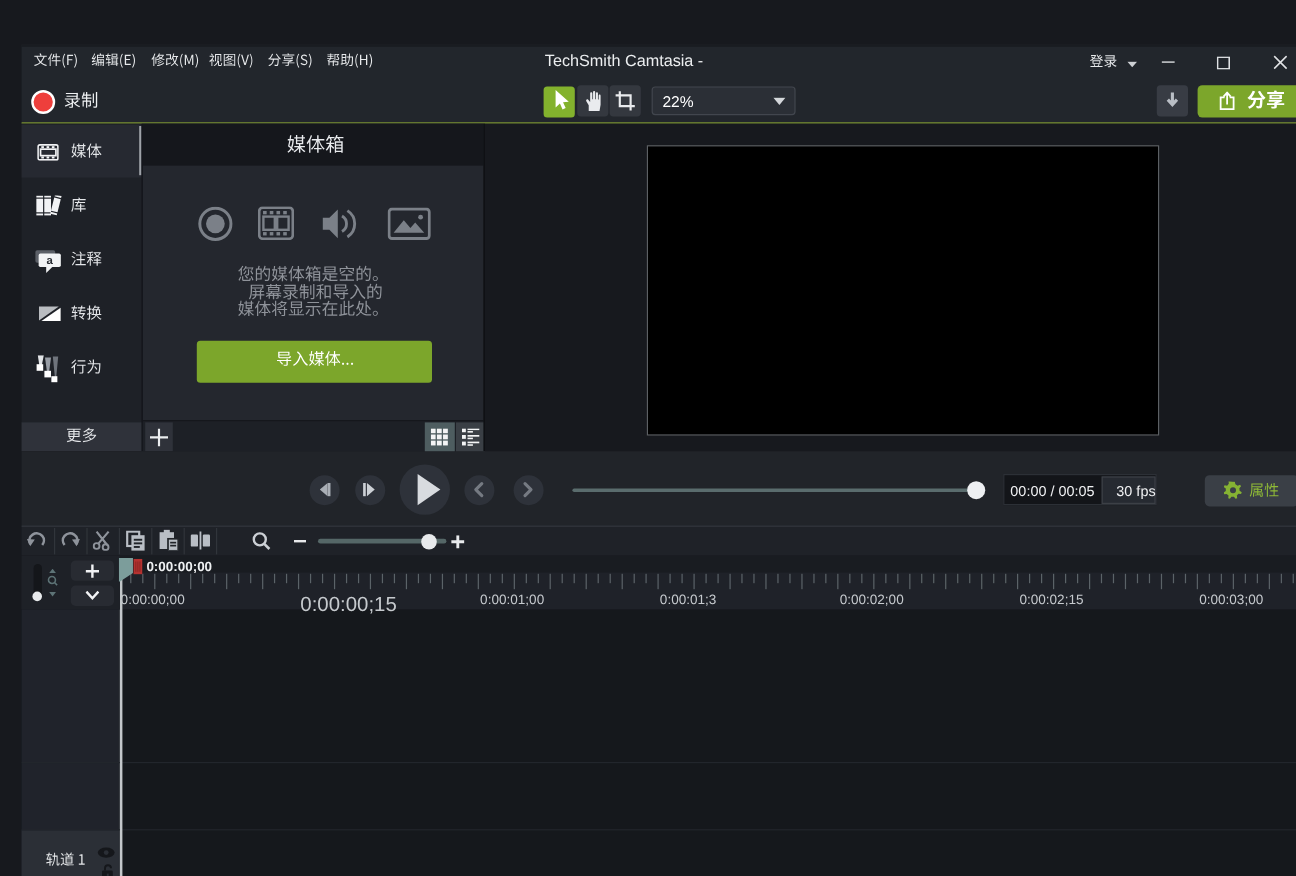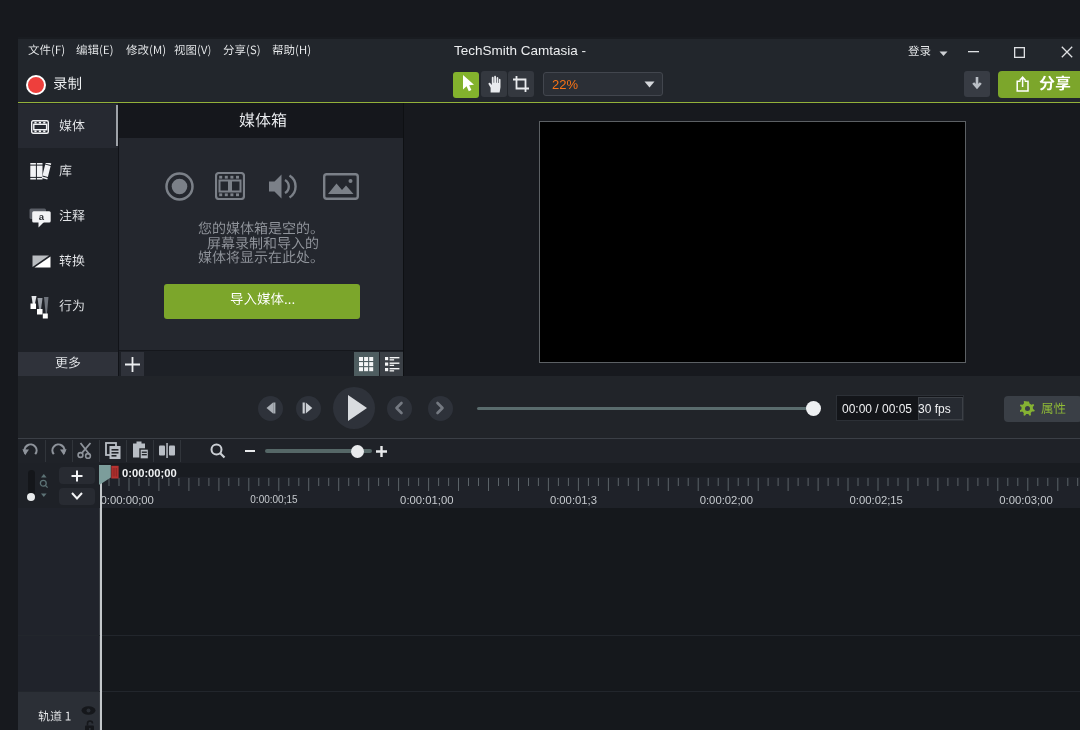--- a/index.html
+++ b/index.html
@@ -69,21 +69,21 @@
     <svg class="abs" style="left:441px;top:37px" width="16" height="20">
       <path d="M4 1 L4 15.5 L7.6 12.2 L9.8 17.3 L12.4 16.1 L10.2 11.2 L15 10.8 Z" fill="#ffffff"></path>
     </svg>
     <svg class="abs" style="left:467px;top:37px" width="19" height="20">
       <path d="M5.6 18.5 L5.6 13.8 L3.6 10.3 C3 9.2 4.4 8.2 5.2 9.1 L6.8 11 L6.8 3.9 C6.8 2.5 8.6 2.5 8.6 3.9 L8.6 8.7 L9.2 8.7 L9.2 2.9 C9.2 1.5 11 1.5 11 2.9 L11 8.7 L11.6 8.7 L11.6 3.9 C11.6 2.6 13.3 2.6 13.3 3.9 L13.3 9 L13.9 9 L13.9 5.7 C13.9 4.4 15.5 4.4 15.5 5.7 L15.5 13.2 L14.6 18.5 Z" fill="#e9ebee"></path>
     </svg>
     <svg class="abs" style="left:494px;top:38px" width="18" height="18">
       <path d="M4.5 1 L4.5 13.5 L17 13.5 M1 4.5 L13.5 4.5 L13.5 17" stroke="#e9ebee" stroke-width="1.8" fill="none"></path>
     </svg>
     <div class="abs" style="left:525px;top:35px;width:120px;height:24px;background:#2b2f36;border:1px solid #42464e;border-radius:3px;"></div>
-    <div class="abs" style="left:534px;top:39.5px;color:#f97316;font-size:13px;">22%</div>
+    <div class="abs" style="left:534px;top:39.5px;color:#ffffff;font-size:13px;">22%</div>
     <svg class="abs" style="left:626px;top:44px" width="11" height="7">
       <path d="M0.5 0.5 L10.5 0.5 L5.5 6.5 Z" fill="#d4d7db"></path>
     </svg>
     <div class="abs" style="left:946px;top:34px;width:26px;height:26px;background:#383c44;border-radius:3px;"></div>
     <svg class="abs" style="left:952px;top:39px" width="14" height="16">
       <path d="M7 1 L7 10 M3.2 7 L7 11.2 L10.8 7" stroke="#b9bec5" stroke-width="2.6" fill="none"></path>
     </svg>
     <div class="abs" style="left:980px;top:34px;width:89px;height:27px;background:#7ca62b;border-radius:4px;"></div>
     <svg class="abs" style="left:997px;top:39px" width="17" height="17">
       <path d="M5.5 5.2 L2.2 5.2 L2.2 15 L13 15 L13 5.2 L9.7 5.2" stroke="#ffffff" stroke-width="1.5" fill="none"></path>
@@ -278,21 +278,21 @@
       <path d="M8.5 2 L3.5 7 L8.5 12" stroke="#757a82" stroke-width="2.6" fill="none" stroke-linecap="round" stroke-linejoin="round"></path>
     </svg>
     <svg class="abs" style="left:416px;top:364px" width="12" height="14">
       <path d="M3.5 2 L8.5 7 L3.5 12" stroke="#757a82" stroke-width="2.6" fill="none" stroke-linecap="round" stroke-linejoin="round"></path>
     </svg>
     <div class="abs" style="left:459px;top:369.5px;width:337px;height:3.2px;background:#5a6c6d;border-radius:2px;"></div>
     <div class="abs" style="left:788px;top:364px;width:15px;height:15px;border-radius:50%;background:#eef0f2;"></div>
     <div class="abs" style="left:817.5px;top:358px;width:128px;height:26px;background:#131519;border:1px solid #2c3036;"></div>
     <div class="abs" style="left:818px;top:365px;width:82px;text-align:center;color:#f0f1f3;font-size:12px;">00:00 / 00:05</div>
     <div class="abs" style="left:900px;top:359.5px;width:45px;height:23.5px;background:#262a31;border:1px solid #3c4046;"></div>
-    <div class="abs" style="left:900px;top:365px;width:45px;text-align:left;color:#f0f1f3;font-size:12px;">30 fps</div>
+    <div class="abs" style="left:900px;top:365px;width:45px;text-align:right;color:#f0f1f3;font-size:12px;">30 fps</div>
     <div class="abs" style="left:985.5px;top:358.5px;width:78px;height:26px;background:#3a3f46;border-radius:4px;"></div>
     <svg class="abs" style="left:1001.5px;top:364px" width="15" height="15">
       <path d="M7.5 0.5 L9 0.5 L9.5 2.6 L11.4 3.7 L13.4 2.9 L14.2 4.2 L12.8 5.9 L13 8 L14.8 9.2 L14.2 10.6 L12 10.4 L10.7 12 L11 14.2 L9.6 14.7 L8.3 12.9 L6.2 12.9 L4.9 14.7 L3.5 14.2 L3.8 12 L2.2 10.6 L0.2 10.9 L-0.3 9.4 L1.5 8.2 L1.5 6 L-0.2 4.8 L0.5 3.4 L2.6 3.7 L4 2.2 L3.8 0.1 Z M7.5 5 A 2.5 2.5 0 1 0 7.5 10 A 2.5 2.5 0 1 0 7.5 5" fill="#85b233" fill-rule="evenodd"></path>
     </svg>
     <div style="position:absolute;left:1022.8px;top:364.5px;">
       <svg width="25.0" height="15.0" viewBox="0 0 25.0 15.0" style="display:block;overflow:visible">
         <path d="M2.7 1.8H10.1V2.9H2.7ZM1.8 1V4.7C1.8 6.7 1.6 9.5 0.4 11.4C0.6 11.5 1.1 11.8 1.2 11.9C2.5 9.9 2.7 6.8 2.7 4.7V3.7H11.1V1ZM4.5 6.2H6.7V7.1H4.5ZM7.6 6.2H9.8V7.1H7.6ZM8.3 9.5 8.7 10.1 7.6 10.1V9.1H10.4V11.2C10.4 11.3 10.4 11.3 10.2 11.3C10.1 11.3 9.6 11.3 9.1 11.3C9.1 11.5 9.2 11.8 9.3 12C10.1 12 10.6 12 10.9 11.9C11.2 11.8 11.3 11.6 11.3 11.2V8.4H7.6V7.7H10.7V5.6H7.6V4.9C8.7 4.8 9.7 4.7 10.5 4.5L10 4C8.5 4.2 5.7 4.4 3.4 4.4C3.5 4.6 3.6 4.9 3.6 5.1C4.6 5.1 5.7 5 6.7 5V5.6H3.7V7.7H6.7V8.4H3.2V12H4V9.1H6.7V10.1L4.5 10.2L4.6 10.9C5.8 10.8 7.5 10.8 9.1 10.7L9.4 11.3L10 11.1C9.8 10.6 9.3 9.9 8.9 9.3Z M14.7 0.5V12H15.6V0.5ZM13.5 2.9C13.4 3.9 13.2 5.3 12.8 6.1L13.6 6.3C13.9 5.4 14.1 4 14.2 3ZM15.7 2.8C16 3.5 16.4 4.4 16.5 5L17.2 4.6C17.1 4.1 16.7 3.2 16.3 2.5ZM16.7 10.7V11.6H24.4V10.7H21.2V7.5H23.8V6.6H21.2V4H24.1V3.1H21.2V0.5H20.3V3.1H18.7C18.9 2.5 19 1.9 19.1 1.2L18.2 1.1C17.9 2.8 17.4 4.5 16.7 5.6C16.9 5.7 17.4 5.9 17.6 6C17.9 5.5 18.2 4.8 18.4 4H20.3V6.6H17.6V7.5H20.3V10.7Z" fill="#8fba37"></path>
       </svg>
     </div>
     <div class="abs" style="left:0;top:401px;width:1080px;height:1px;background:#3b3f46;"></div>
@@ -469,21 +469,21 @@
       <rect x="925.3" y="0" width="1" height="13" fill="#5b6368"></rect>
       <rect x="935.3" y="0" width="1" height="8" fill="#5b6368"></rect>
       <rect x="945.3" y="0" width="1" height="8" fill="#5b6368"></rect>
       <rect x="955.3" y="0" width="1" height="13" fill="#5b6368"></rect>
       <rect x="965.3" y="0" width="1" height="8" fill="#5b6368"></rect>
       <rect x="975.2" y="0" width="1" height="8" fill="#5b6368"></rect>
       <rect x="985.2" y="0" width="1" height="13" fill="#5b6368"></rect>
       <rect x="995.2" y="0" width="1" height="8" fill="#5b6368"></rect>
     </svg>
     <div class="abs" style="left:82.5px;top:456.5px;color:#c6cace;font-size:11.3px;">0:00:00;00</div>
-    <div class="abs" style="left:232.3px;top:456.5px;color:#c6cace;font-size:10px;">0:00:00;15</div>
+    <div class="abs" style="left:232.3px;top:456.5px;color:#c6cace;font-size:17px;">0:00:00;15</div>
     <div class="abs" style="left:382.1px;top:456.5px;color:#c6cace;font-size:11.3px;">0:00:01;00</div>
     <div class="abs" style="left:531.9px;top:456.5px;color:#c6cace;font-size:11.3px;">0:00:01;3</div>
     <div class="abs" style="left:681.7px;top:456.5px;color:#c6cace;font-size:11.3px;">0:00:02;00</div>
     <div class="abs" style="left:831.5px;top:456.5px;color:#c6cace;font-size:11.3px;">0:00:02;15</div>
     <div class="abs" style="left:981.3px;top:456.5px;color:#c6cace;font-size:11.3px;">0:00:03;00</div>
     <div class="abs" style="left:82px;top:444px;width:1.6px;height:268px;background:#c3c7ca;"></div>
     <svg class="abs" style="left:81px;top:428px" width="20" height="21">
       <path d="M0 0 L11.8 0 L11.8 12.5 L1 19.5 L0 19.5 Z" fill="#7c9d9b"></path>
       <rect x="12.3" y="0.8" width="7.3" height="12.7" fill="#b53230"></rect>
       <path d="M14.2 3 L14.2 11.5 M15.9 3 L15.9 11.5 M17.6 3 L17.6 11.5" stroke="#8c2624" stroke-width="0.9"></path>

